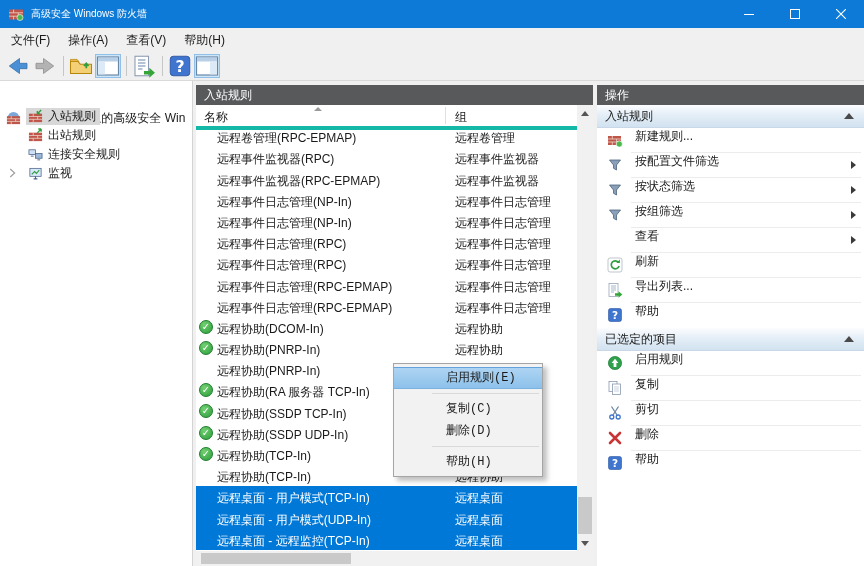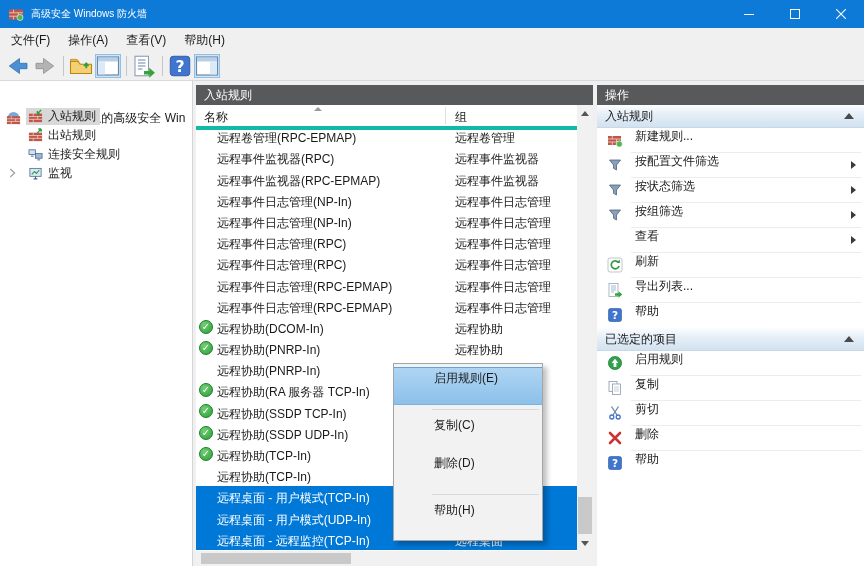--- a/index.html
+++ b/index.html
@@ -73,21 +73,21 @@
     border-bottom:1px solid #c8d8e8;color:#1a1a1a;}
   .collapse-arrow{position:absolute;right:10px;top:8px;width:0;height:0;border-left:5px solid transparent;border-right:5px solid transparent;border-bottom:6px solid #4a4a4a;}
   .aitem{position:relative;height:25px;display:flex;align-items:flex-start;padding-left:38px;box-sizing:border-box;}
   .aitem .aicon{position:absolute;left:10px;top:4px;width:16px;height:16px;}
   .aitem .sub-arrow{position:absolute;right:8px;top:8px;width:0;height:0;border-top:4.5px solid transparent;border-bottom:4.5px solid transparent;border-left:5px solid #3a3a3a;}
   .aitem .sep-line{position:absolute;left:34px;right:3px;bottom:0;height:1px;background:#ececec;}
 
   
   .context-menu{position:absolute;left:393px;top:363px;width:150px;background:#f2f2f2;border:1px solid #a5a5a5;
     box-shadow:4px 4px 5px rgba(0,0,0,.25);padding:3px 0;z-index:20;box-sizing:border-box;}
-  .mitem{height:38px;line-height:22px;padding-left:40px;white-space:nowrap;}
+  .mitem{height:22px;line-height:22px;padding-left:52px;white-space:nowrap;font-family:Liberation Mono, monospace;}
   .mitem.hl{background:linear-gradient(180deg,#b0d5f3,#8bc0ea);box-shadow:inset 0 1px 0 #61a3da, inset 0 -1px 0 #79b1e1;}
   .msep{height:1px;background:#d9d9d9;margin:4px 3px 4px 38px;}
 
   .icon-svg{display:block;width:100%;height:100%;}
 </style>
 </head>
 <body>
 
 <div class="window">
 

